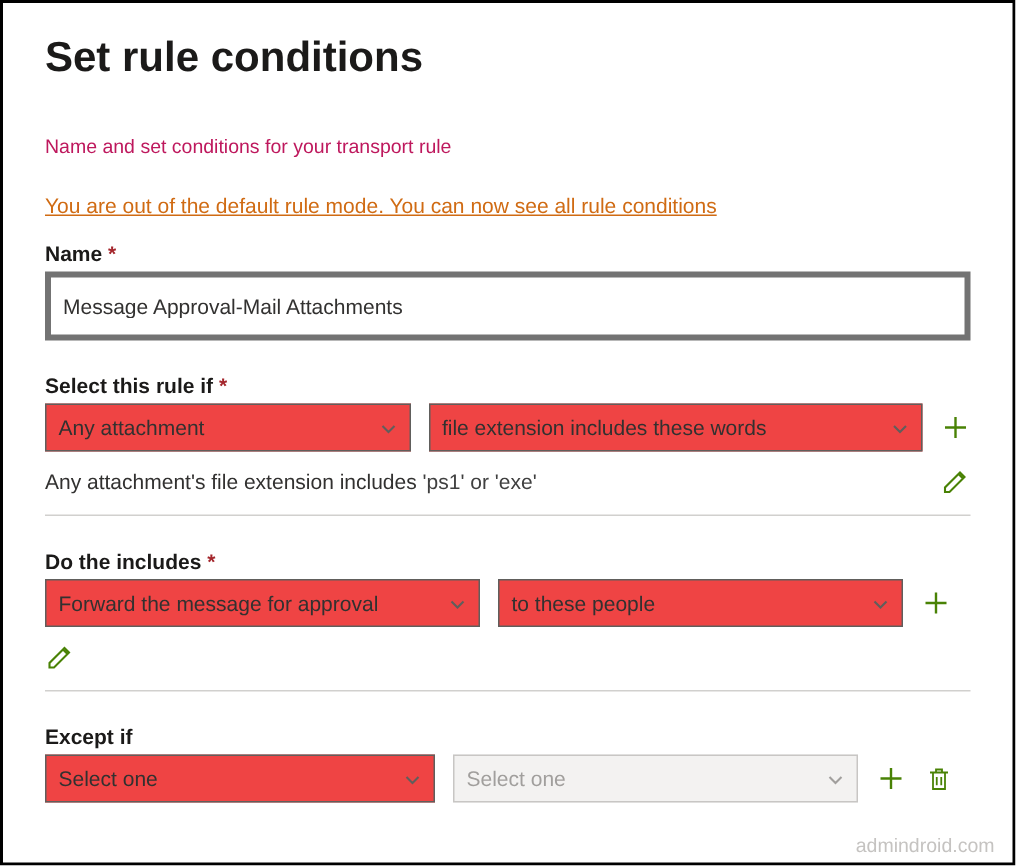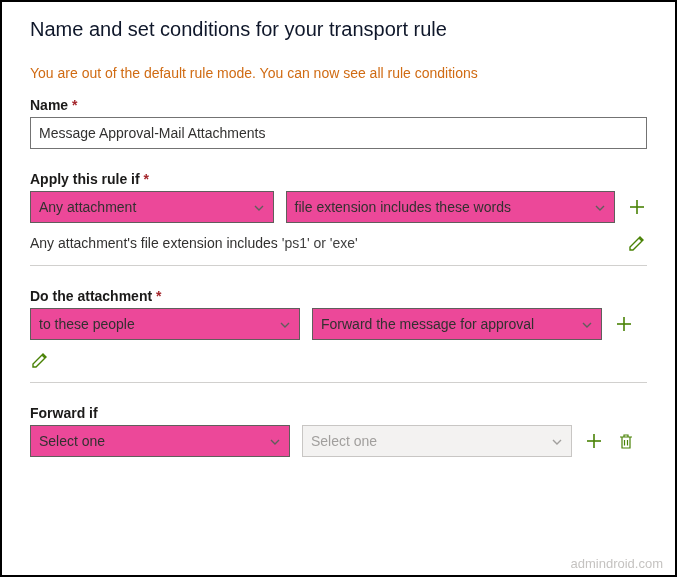--- a/index.html
+++ b/index.html
@@ -16,58 +16,59 @@
     position: relative;
     overflow: hidden;
   }
   h1 {
     font-size: 28px;
     font-weight: 700;
     color: #1b1a19;
     margin: 4px 0 36px 0;
   }
   .subtitle {
-    font-size: 20px;
-    color: #0f172a;
+    font-size: 13px;
+    color: #be185d;
     margin: 0 0 24px 0;
   }
   .warning {
     font-size: 14px;
     color: #d06b13;
     margin: 0 0 16px 0;
+    text-decoration: underline;
   }
   .field-label {
     font-size: 14px;
     color: #1b1a19;
     font-weight: 600;
     margin: 16px 0 4px 0;
   }
   .required { color: #a4262c; }
   .text-input {
     width: 100%;
-    height: 32px;
-    border: 1px solid #737373;
+    height: 46px;
+    border: 4px solid #737373;
     font-size: 14px;
     padding: 0 8px;
     color: #323130;
     font-family: inherit;
   }
   .section {
     margin-top: 22px;
   }
   .row {
     display: flex;
     align-items: center;
     gap: 12px;
     margin-bottom: 10px;
   }
   .select {
     height: 32px;
     border: 1px solid #605e5c;
-    background: #ec4899;
+    background: #ef4444;
     display: flex;
     align-items: center;
     justify-content: space-between;
     padding: 0 8px;
     font-size: 14px;
     color: #323130;
     cursor: pointer;
   }
   .select.disabled {
     background: #f3f2f1;
@@ -115,33 +116,34 @@
     font-size: 13px;
     color: #c5c3c1;
     font-family: Arial, sans-serif;
     margin-top: 40px;
   }
 </style>
 </head>
 <body>
 
 <div class="frame">
+  <h1>Set rule conditions</h1>
   <p class="subtitle">Name and set conditions for your transport rule</p>
   <p class="warning">You are out of the default rule mode. You can now see all rule conditions</p>
 
   
   <div class="field-label">
     <span>Name</span> <span class="required">*</span>
   </div>
   <input class="text-input" type="text" value="Message Approval-Mail Attachments" style="">
 
   
   <div class="section">
     <div class="field-label">
-      <span>Apply this rule if</span> <span class="required">*</span>
+      <span>Select this rule if</span> <span class="required">*</span>
     </div>
     <div class="row">
       <div class="select" style="width:260px">
         <span>Any attachment</span>
         <span class="chev"><svg viewBox="0 0 12 12">
               <path d="M2 4 L6 8 L10 4"></path>
             </svg></span>
       </div>
       <div class="select" style="width:352px">
         <span>file extension includes these words</span>
@@ -165,55 +167,55 @@
             <path d="M3 17 L3 14 L13 4 L16 7 L6 17 Z M12 5 L15 8"></path>
           </svg>
       </div>
     </div>
     <hr class="divider">
   </div>
 
   
   <div class="section">
     <div class="field-label">
-      <span>Do the attachment</span> <span class="required">*</span>
+      <span>Do the includes</span> <span class="required">*</span>
     </div>
     <div class="row">
+      <div class="select" style="width:290px">
+        <span>Forward the message for approval</span>
+        <span class="chev"><svg viewBox="0 0 12 12">
+              <path d="M2 4 L6 8 L10 4"></path>
+            </svg></span>
+      </div>
       <div class="select" style="width:270px">
         <span>to these people</span>
         <span class="chev"><svg viewBox="0 0 12 12">
               <path d="M2 4 L6 8 L10 4"></path>
             </svg></span>
       </div>
-      <div class="select" style="width:290px">
-        <span>Forward the message for approval</span>
-        <span class="chev"><svg viewBox="0 0 12 12">
-              <path d="M2 4 L6 8 L10 4"></path>
-            </svg></span>
-      </div>
       <div class="iconbtn plus">
         <svg viewBox="0 0 20 20">
             <line x1="10" y1="3" x2="10" y2="17"></line>
             <line x1="3" y1="10" x2="17" y2="10"></line>
           </svg>
       </div>
     </div>
     <div class="summary-row">
       <div class="iconbtn pencil">
         <svg viewBox="0 0 20 20">
             <path d="M3 17 L3 14 L13 4 L16 7 L6 17 Z M12 5 L15 8"></path>
           </svg>
       </div>
     </div>
     <hr class="divider">
   </div>
 
   
   <div class="section">
-    <div class="field-label">Forward if</div>
+    <div class="field-label">Except if</div>
     <div class="row">
       <div class="select" style="width:260px">
         <span>Select one</span>
         <span class="chev"><svg viewBox="0 0 12 12">
               <path d="M2 4 L6 8 L10 4"></path>
             </svg></span>
       </div>
       <div class="select disabled" style="width:270px">
         <span>Select one</span>
         <span class="chev"><svg viewBox="0 0 12 12">

